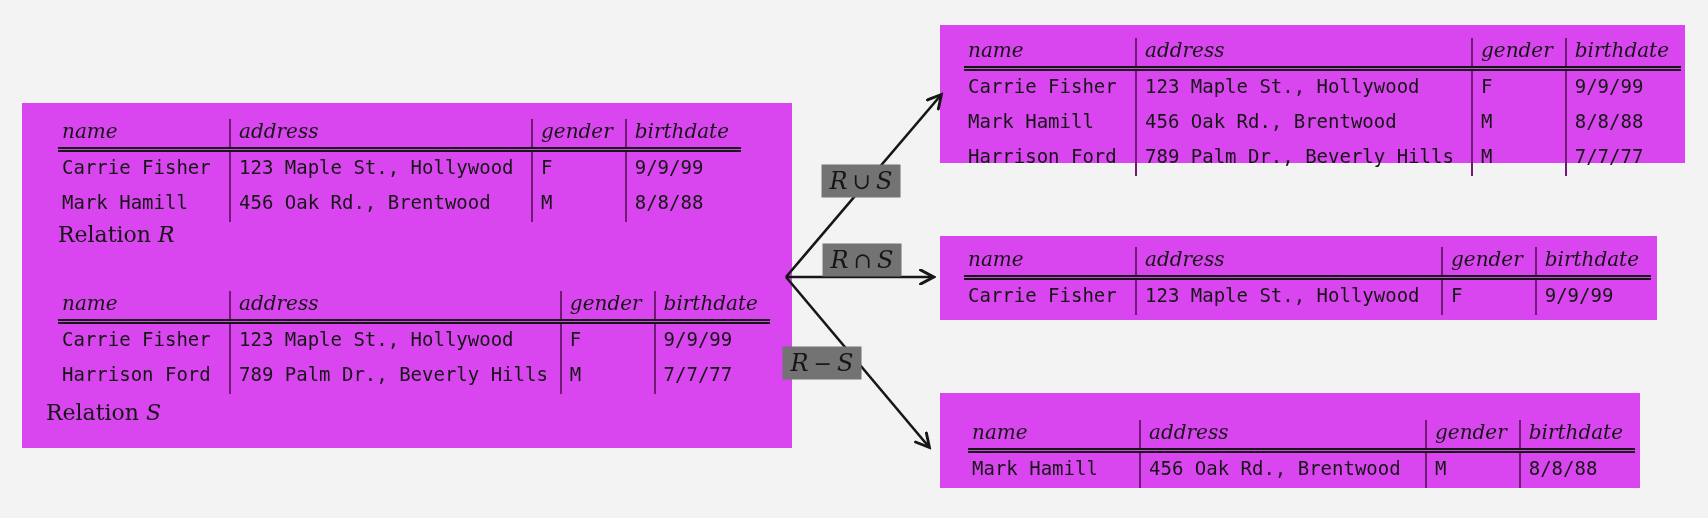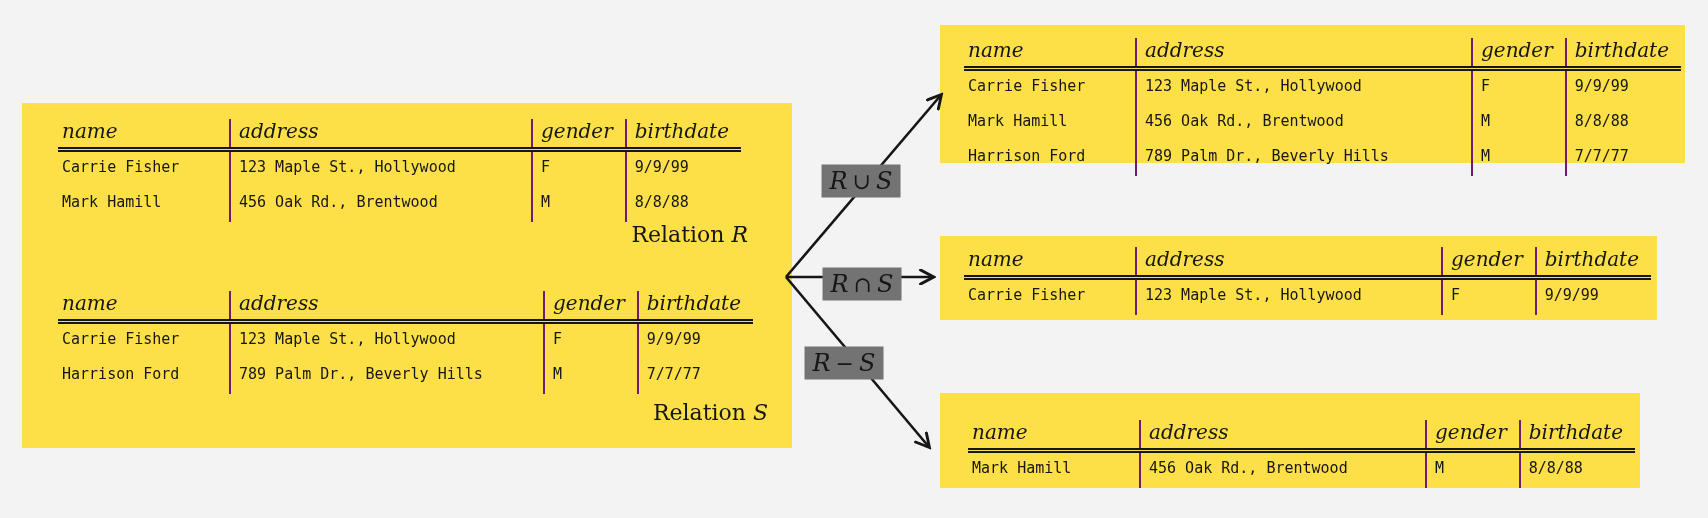--- a/index.html
+++ b/index.html
@@ -8,21 +8,21 @@
     background: #f3f3f3;
     font-family: "DejaVu Serif", serif;
     color: #161616;
     position: relative;
     overflow: hidden;
   }
   .canvas { position: absolute; inset: 0; width: 1708px; height: 518px; }
 
   .panel {
     position: absolute;
-    background: #fde047;
+    background: #d946ef;
     z-index: 1;
   }
   #panel-left         { left: 22px;  top: 103px; width: 770px; height: 345px; }
   #panel-union        { left: 940px; top: 25px;  width: 745px; height: 138px; }
   #panel-intersection { left: 940px; top: 236px; width: 717px; height: 84px; }
   #panel-difference   { left: 940px; top: 393px; width: 700px; height: 95px; }
 
   table.rel { border-collapse: collapse; position: absolute; }
   #table-r { left: 36px; top: 16px; }
   #table-s { left: 36px; top: 188px; }
@@ -37,21 +37,21 @@
     font-size: 20px;
     line-height: 24px;
     text-align: left;
     padding: 0 12px 4px 8px;
     border-bottom: 5px double #161616;
     white-space: nowrap;
   }
   .rel th:first-child { padding-left: 4px; }
   .rel td {
     font-family: "DejaVu Sans Mono", monospace;
-    font-size: 15px;
+    font-size: 19px;
     line-height: 23px;
     padding: 11px 12px 1px 8px;
     white-space: nowrap;
   }
   .rel td:first-child { padding-left: 4px; }
   .rel tbody tr:first-child td { padding-top: 4px; }
   .rel tbody tr:last-child td { padding-bottom: 8px; }
   .rel th + th, .rel td + td { border-left: 2px solid #701a75; }
 
   .c-gender   { min-width: 66px; }
@@ -60,25 +60,25 @@
   #table-i .c-name, #table-d .c-name { min-width: 155px; }
   #table-r .c-address { min-width: 280px; }
   #table-s .c-address { min-width: 292px; }
   #table-u .c-address { min-width: 314px; }
   #table-i .c-address { min-width: 284px; }
   #table-d .c-address { min-width: 264px; }
 
   .caption {
     position: absolute;
     font-size: 22px;
-    text-align: right;
+    text-align: left;
     white-space: nowrap;
   }
   #caption-r { left: 36px; top: 119px; width: 690px; }
-  #caption-s { left: 40px; top: 297px; width: 706px; }
+  #caption-s { left: 24px; top: 297px; width: 706px; }
   .caption .var { font-style: italic; margin-left: 7px; }
 
   #arrows {
     position: absolute; left: 0; top: 0;
     width: 1708px; height: 518px;
     z-index: 2;
     pointer-events: none;
   }
 
   .op-label {
@@ -87,22 +87,22 @@
     background: #737373;
     font-style: italic;
     font-size: 24px;
     line-height: 28px;
     padding: 2px 8px;
     transform: translate(-50%, -50%);
     white-space: nowrap;
   }
   .op-label .op { font-style: normal; font-size: 22px; padding: 0 5px; }
   #label-union        { left: 861px; top: 181px; }
-  #label-intersection { left: 862px; top: 284px; }
-  #label-difference   { left: 844px; top: 363px; }
+  #label-intersection { left: 862px; top: 260px; }
+  #label-difference   { left: 822px; top: 363px; }
 </style>
 </head>
 <body>
 
 <div class="canvas">
 
   <div class="panel" id="panel-left">
 
     <table class="rel" id="table-r">
       <thead>

